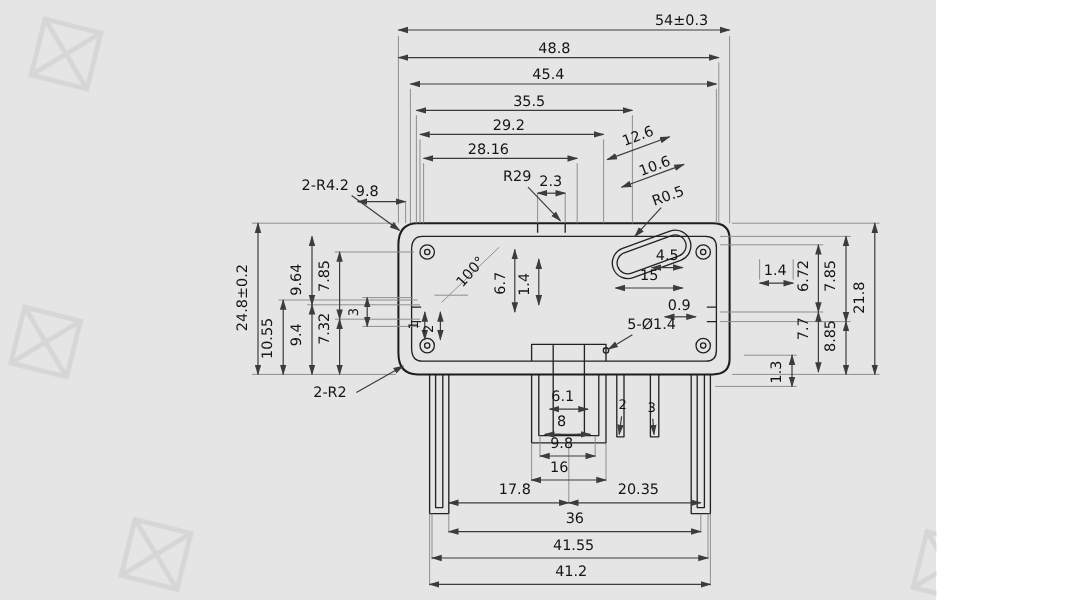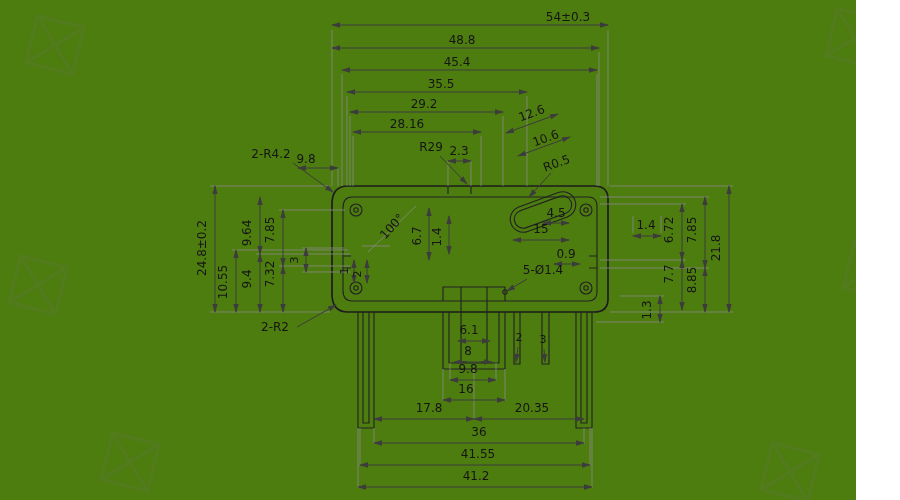--- a/index.html
+++ b/index.html
@@ -1,17 +1,17 @@
 <!DOCTYPE html>
 <html><head>
 <meta charset="utf-8">
 <style>
   html,body{margin:0;padding:0;background:#fff;}
-  .canvas{position:relative;width:856px;height:500px;background:#4d7c0f;overflow:hidden;
-          font-family:"DejaVu Sans",sans-serif;}
+  .canvas{position:relative;width:740px;height:500px;background:#e5e5e5;overflow:hidden;
+          font-family:"DejaVu Sans",sans-serif;padding-left:40px;}
   svg{position:absolute;left:0;top:0;}
   text{font-family:"DejaVu Sans",sans-serif;font-size:12px;fill:#151515;}
   text.sm{font-size:11px;}
   .out{stroke:#1d1d1d;stroke-width:1.7;fill:none;stroke-linejoin:round;}
   .in{stroke:#222;stroke-width:1.1;fill:none;stroke-linejoin:round;}
   .dim{stroke:#3c3c3c;stroke-width:1;fill:none;marker-start:url(#ar);marker-end:url(#ar);}
   .ldr{stroke:#3c3c3c;stroke-width:1;fill:none;marker-end:url(#ar);}
   .ext{stroke:#8b8b8b;stroke-width:.8;fill:none;}
   .wm{opacity:.13;}
   .wm rect,.wm path{stroke:#777;stroke-width:4;fill:none;}

